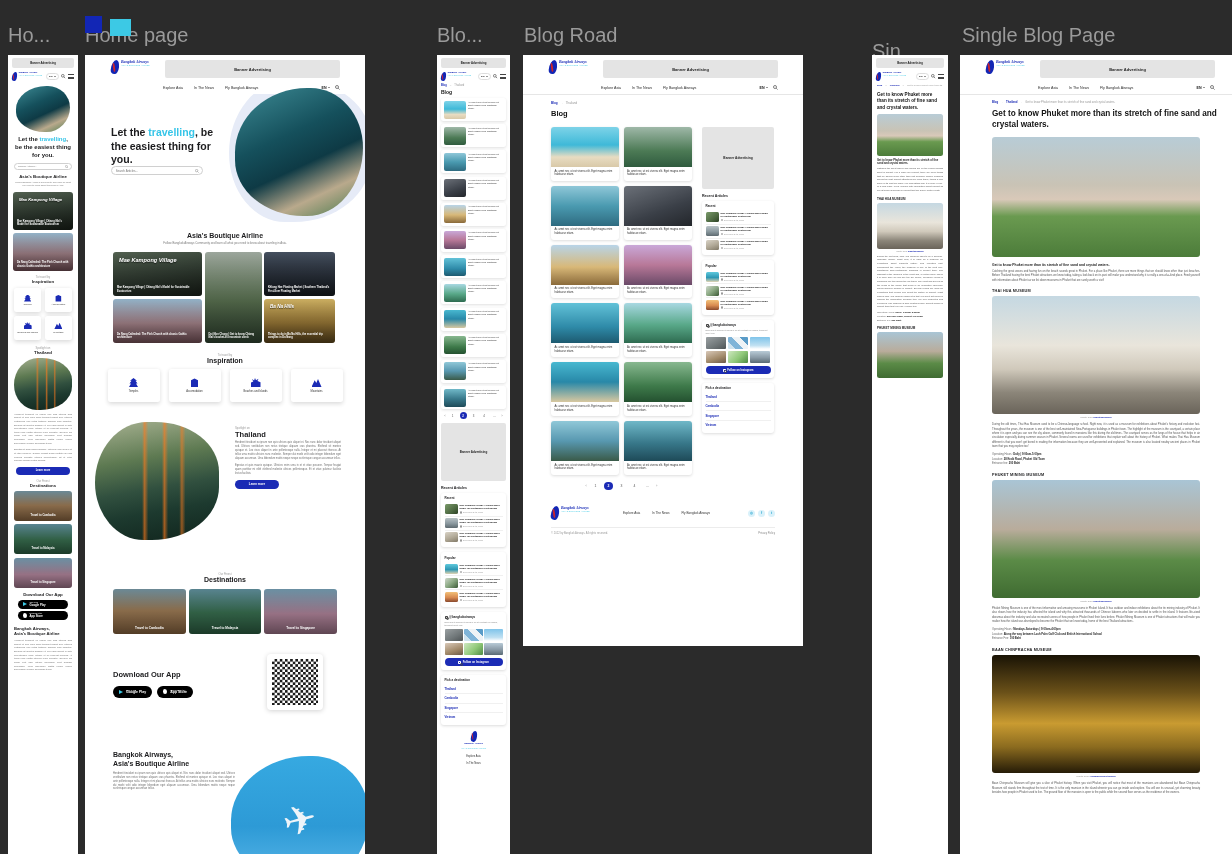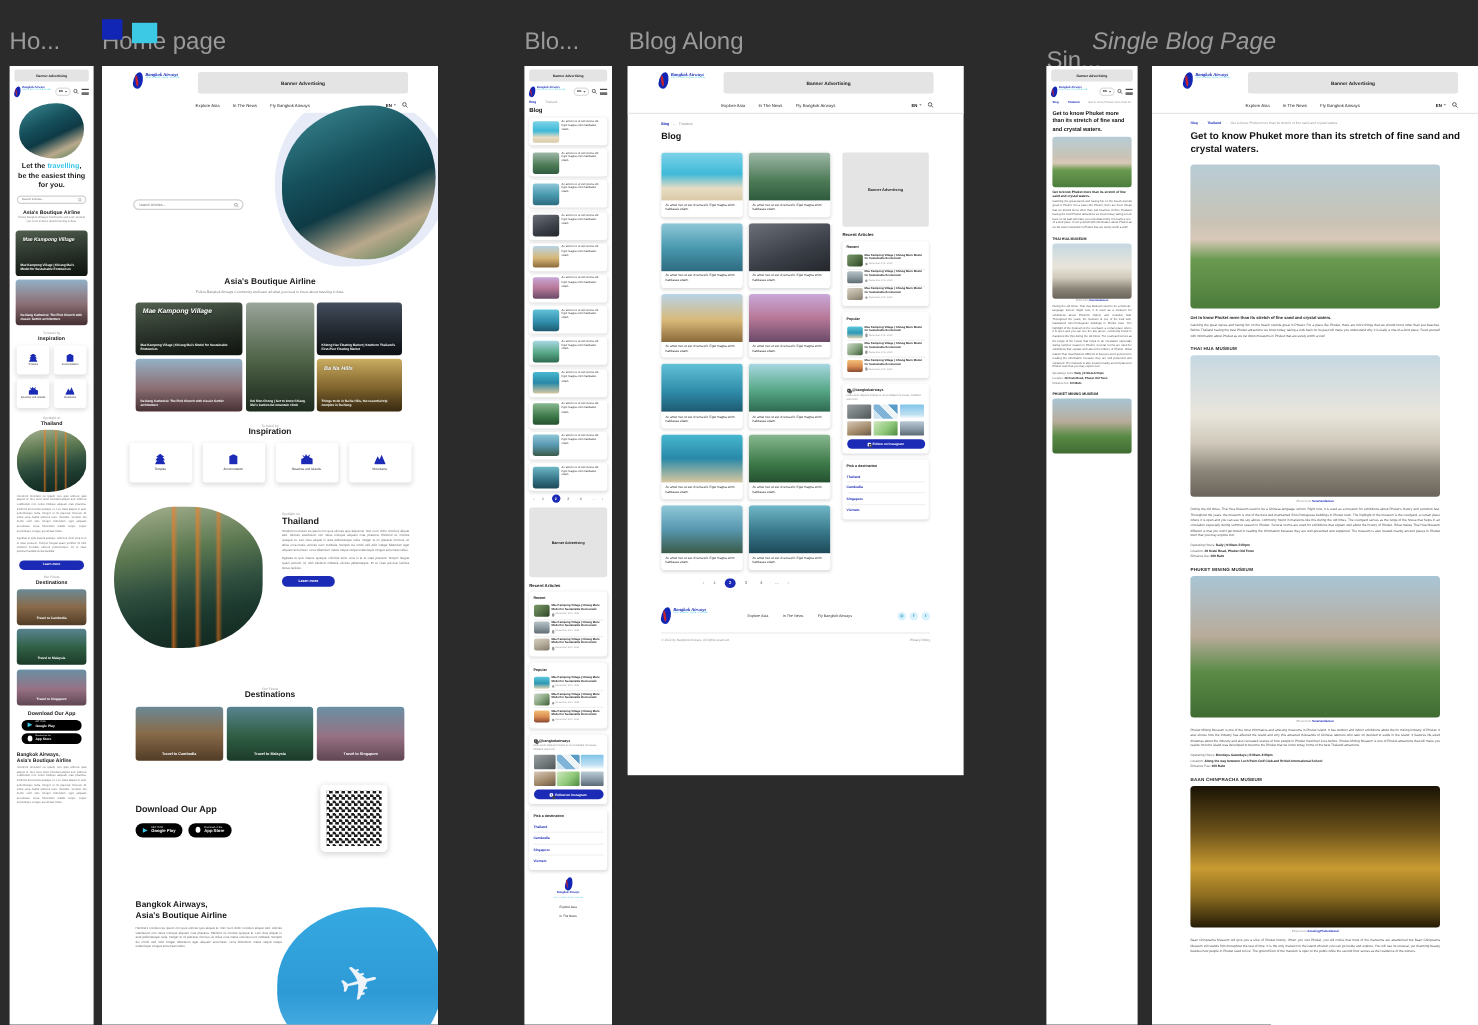--- a/index.html
+++ b/index.html
@@ -244,23 +244,23 @@
 .m-hours b{color:#222;}
 </style>
 </head>
 <body>
 
 <div class="canvas">
 
   <div class="flabel" style="left:8px;top:24px;">Ho...</div>
   <div class="flabel" style="left:85px;top:24px;">Home page</div>
   <div class="flabel" style="left:437px;top:24px;">Blo...</div>
-  <div class="flabel" style="left:524px;top:24px;">Blog Along</div>
+  <div class="flabel" style="left:524px;top:24px;">Blog Road</div>
   <div class="flabel" style="left:872px;top:40px;">Sin...</div>
-  <div class="flabel" style="left:910px;top:24px;font-style:italic;">Single Blog Page</div>
+  <div class="flabel" style="left:962px;top:24px;">Single Blog Page</div>
   <div class="swatch" style="left:85px;top:16px;width:17px;height:17px;background:#1226b5;"></div>
   <div class="swatch" style="left:110px;top:19px;width:21px;height:17px;background:#3cc9e5;"></div>
 
   <div class="frame" style="left:8px;top:55px;width:70px;height:799px;">
     <div class="bannerad mbanner">
         <span>Banner Advertising</span>
       </div>
     <div class="mh">
       <div class="mlogo">
         <div class="flame"></div>
@@ -386,20 +386,23 @@
                 <circle cx="4" cy="4" r="3" fill="none" stroke="#333" stroke-width="1.2"></circle>
                 <line x1="6.4" y1="6.4" x2="9.2" y2="9.2" stroke="#333" stroke-width="1.2"></line>
               </svg>
             </span>
         </span>
       </div>
     </div>
     <div class="hero">
       <div class="hero-halo blob2"></div>
       <div class="hero-img ph ph-island blob"></div>
+      <div class="h-title">
+        <span>Let the </span><span class="cyan">travelling</span><span>, be the easiest thing for you.</span>
+      </div>
       <div class="hsearch">
         <input readonly="" placeholder="Search Articles..." style="">
         <svg width="4" height="4" viewBox="0 0 10 10">
             <circle cx="4" cy="4" r="3" fill="none" stroke="#888" stroke-width="1.3"></circle>
             <line x1="6.4" y1="6.4" x2="9.2" y2="9.2" stroke="#888" stroke-width="1.3"></line>
           </svg>
       </div>
     </div>
     <div class="sec-title">Asia's Boutique Airline</div>
     <div class="sub">Follow Bangkok Airways Community and learn all what you need to know about traveling in Asia.</div>

